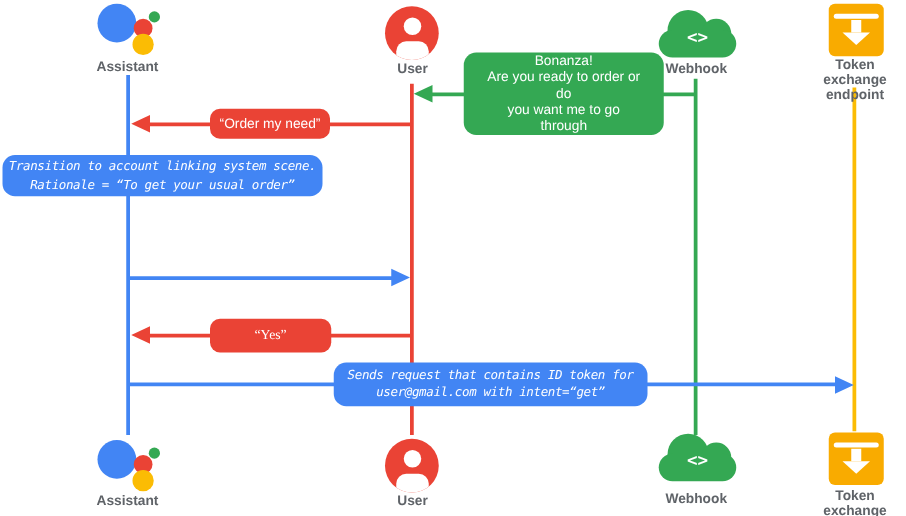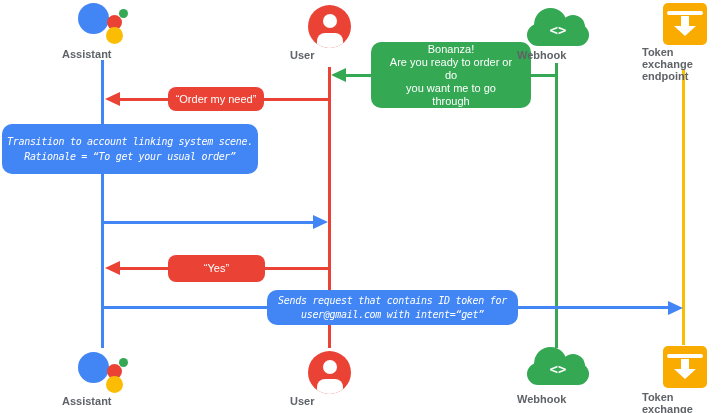--- a/index.html
+++ b/index.html
@@ -34,27 +34,27 @@
     font-size:11px;line-height:13px;
     display:flex;align-items:center;justify-content:center;
   }
   .bb-green{background:#34A853;}
   .bb-red{background:#EA4335;border-radius:8px;}
   .bb-blue{background:#4285F4;}
   .mono{font-family:"DejaVu Sans Mono",monospace;font-style:italic;
         font-size:10px;line-height:15px;letter-spacing:-0.3px;}
   #box-welcome{left:371px;top:42px;width:160px;height:66px;padding:4px 18px;}
   #box-order{left:168px;top:87px;width:96px;height:24px;}
-  #box-transition{left:2px;top:124px;width:256px;height:50px;}
+  #box-transition{left:2px;top:124px;width:256px;height:33px;}
   #box-ask{left:132px;top:197px;width:162px;height:51px;padding:4px 5px;}
-  #box-yes{left:168px;top:255px;width:97px;height:27px;}
+  #box-yes{left:168px;top:255px;width:97px;height:27px;font-family:Liberation Serif, serif;}
   #box-sends{left:267px;top:290px;width:251px;height:35px;line-height:14px;text-align:center;}
   
   .actor-label{position:absolute;z-index:4;color:#5F6368;font-size:11px;font-weight:700;
-               text-align:left;white-space:pre-line;line-height:11px;}
+               text-align:center;white-space:pre-line;line-height:11px;}
   .icon{position:absolute;z-index:4;}
   .abs{position:absolute;}
   
   .ga{width:64px;height:46px;}
   .ga .c{border-radius:50%;}
   .ga .c-b{left:8px;top:3px;width:31px;height:31px;background:#4285F4;}
   .ga .c-r{left:37px;top:15px;width:15px;height:15px;background:#EA4335;}
   .ga .c-g{left:49px;top:9px;width:9px;height:9px;background:#34A853;}
   .ga .c-y{left:36px;top:27px;width:17px;height:17px;background:#FBBC04;}
   

